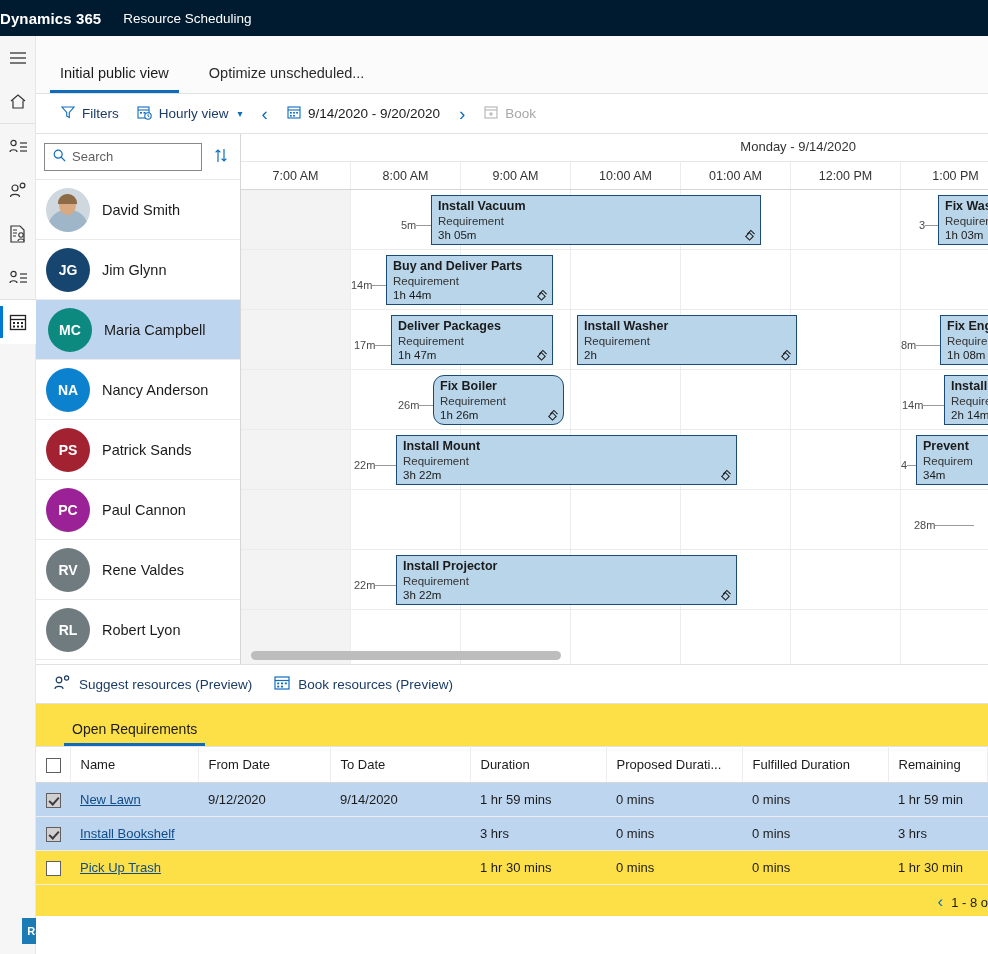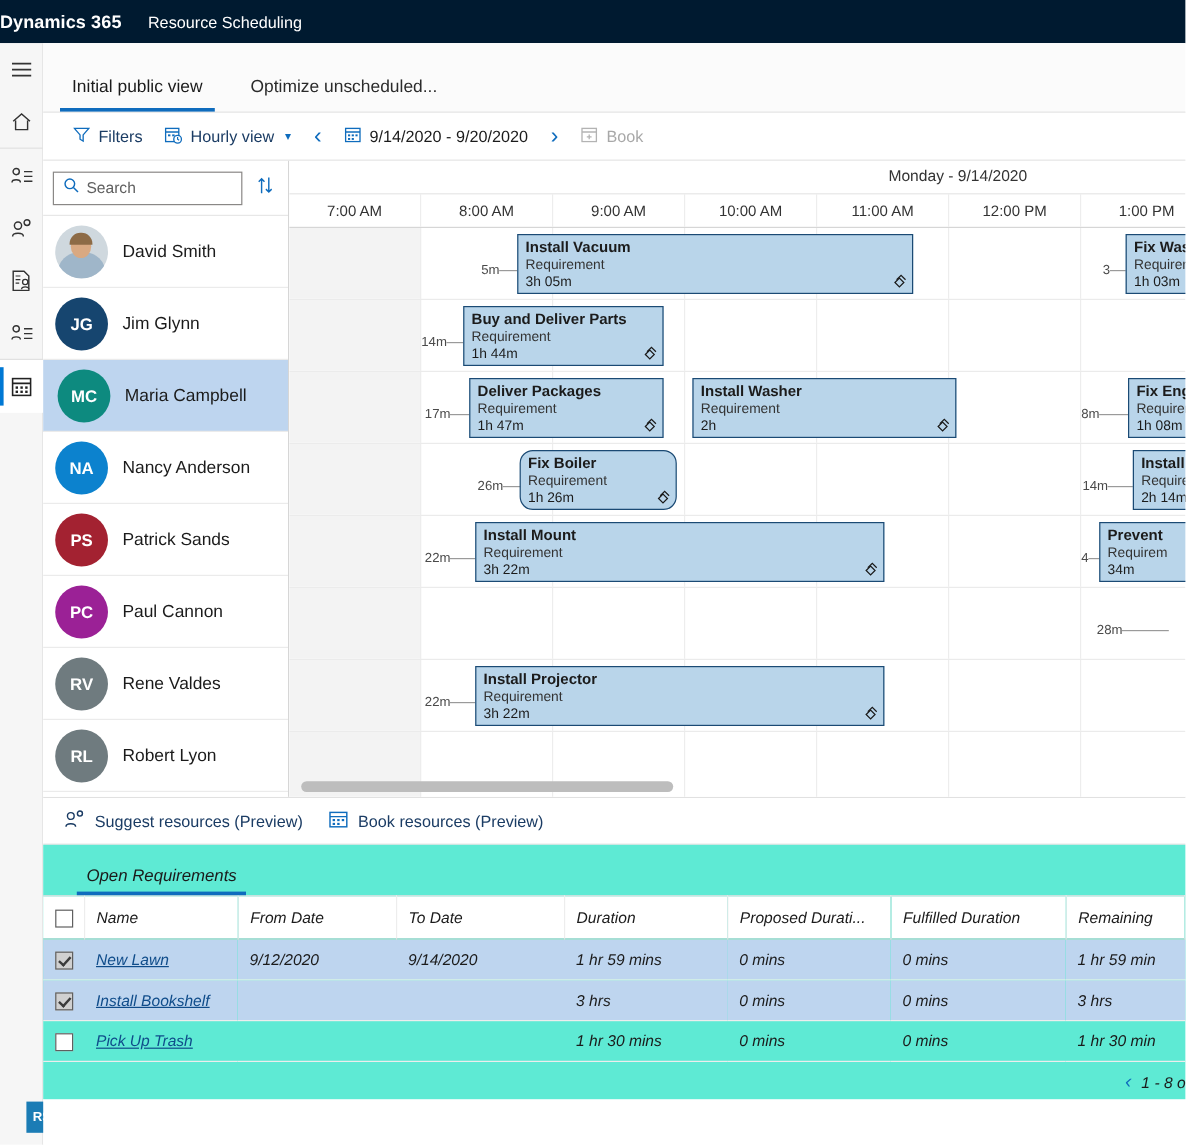--- a/index.html
+++ b/index.html
@@ -194,21 +194,21 @@
     height: 40px; display: flex; align-items: center; gap: 22px;
     padding-left: 18px; border-top: 1px solid #e1e1e1;
     border-bottom: 1px solid #e1e1e1; background: #fff;
   }
   .previewbtn {
     display: flex; align-items: center; gap: 8px; font-size: 13.5px; color: #1b3c64;
     white-space: nowrap;
   }
 
   
-  .bottompane { background: #5eead4; position: relative; height: 212px; font-style: italic; }
+  .bottompane { background: #fde047; position: relative; height: 212px; }
   .reqtabs { height: 42px; display: flex; align-items: flex-end; padding-left: 28px; }
   .reqtab {
     font-size: 14px; color: #1b1b1b; padding: 0 8px 9px 8px; position: relative;
   }
   .reqtab.active::after {
     content: ""; position: absolute; left: 0; right: 0; bottom: 0;
     height: 3px; background: #0f6cbd;
   }
   .tbl { width: 100%; border-collapse: collapse; table-layout: fixed; }
   .tbl th {
@@ -451,21 +451,21 @@
 
     <div class="timeline">
       <div class="dayhdr">
         <div class="daylabel">Monday - 9/14/2020</div>
       </div>
       <div class="hourhdr" id="hour-header">
           <div class="hourcell">7:00 AM</div>
           <div class="hourcell">8:00 AM</div>
           <div class="hourcell">9:00 AM</div>
           <div class="hourcell">10:00 AM</div>
-          <div class="hourcell">11:00 AM</div>
+          <div class="hourcell">01:00 AM</div>
           <div class="hourcell">12:00 PM</div>
           <div class="hourcell">1:00 PM</div>
         </div>
       <div class="gridbody" id="grid-body">
           <div class="gridrow">
             <div class="gcell nonwork"></div>
             <div class="gcell"></div>
             <div class="gcell"></div>
             <div class="gcell"></div>
             <div class="gcell"></div>

